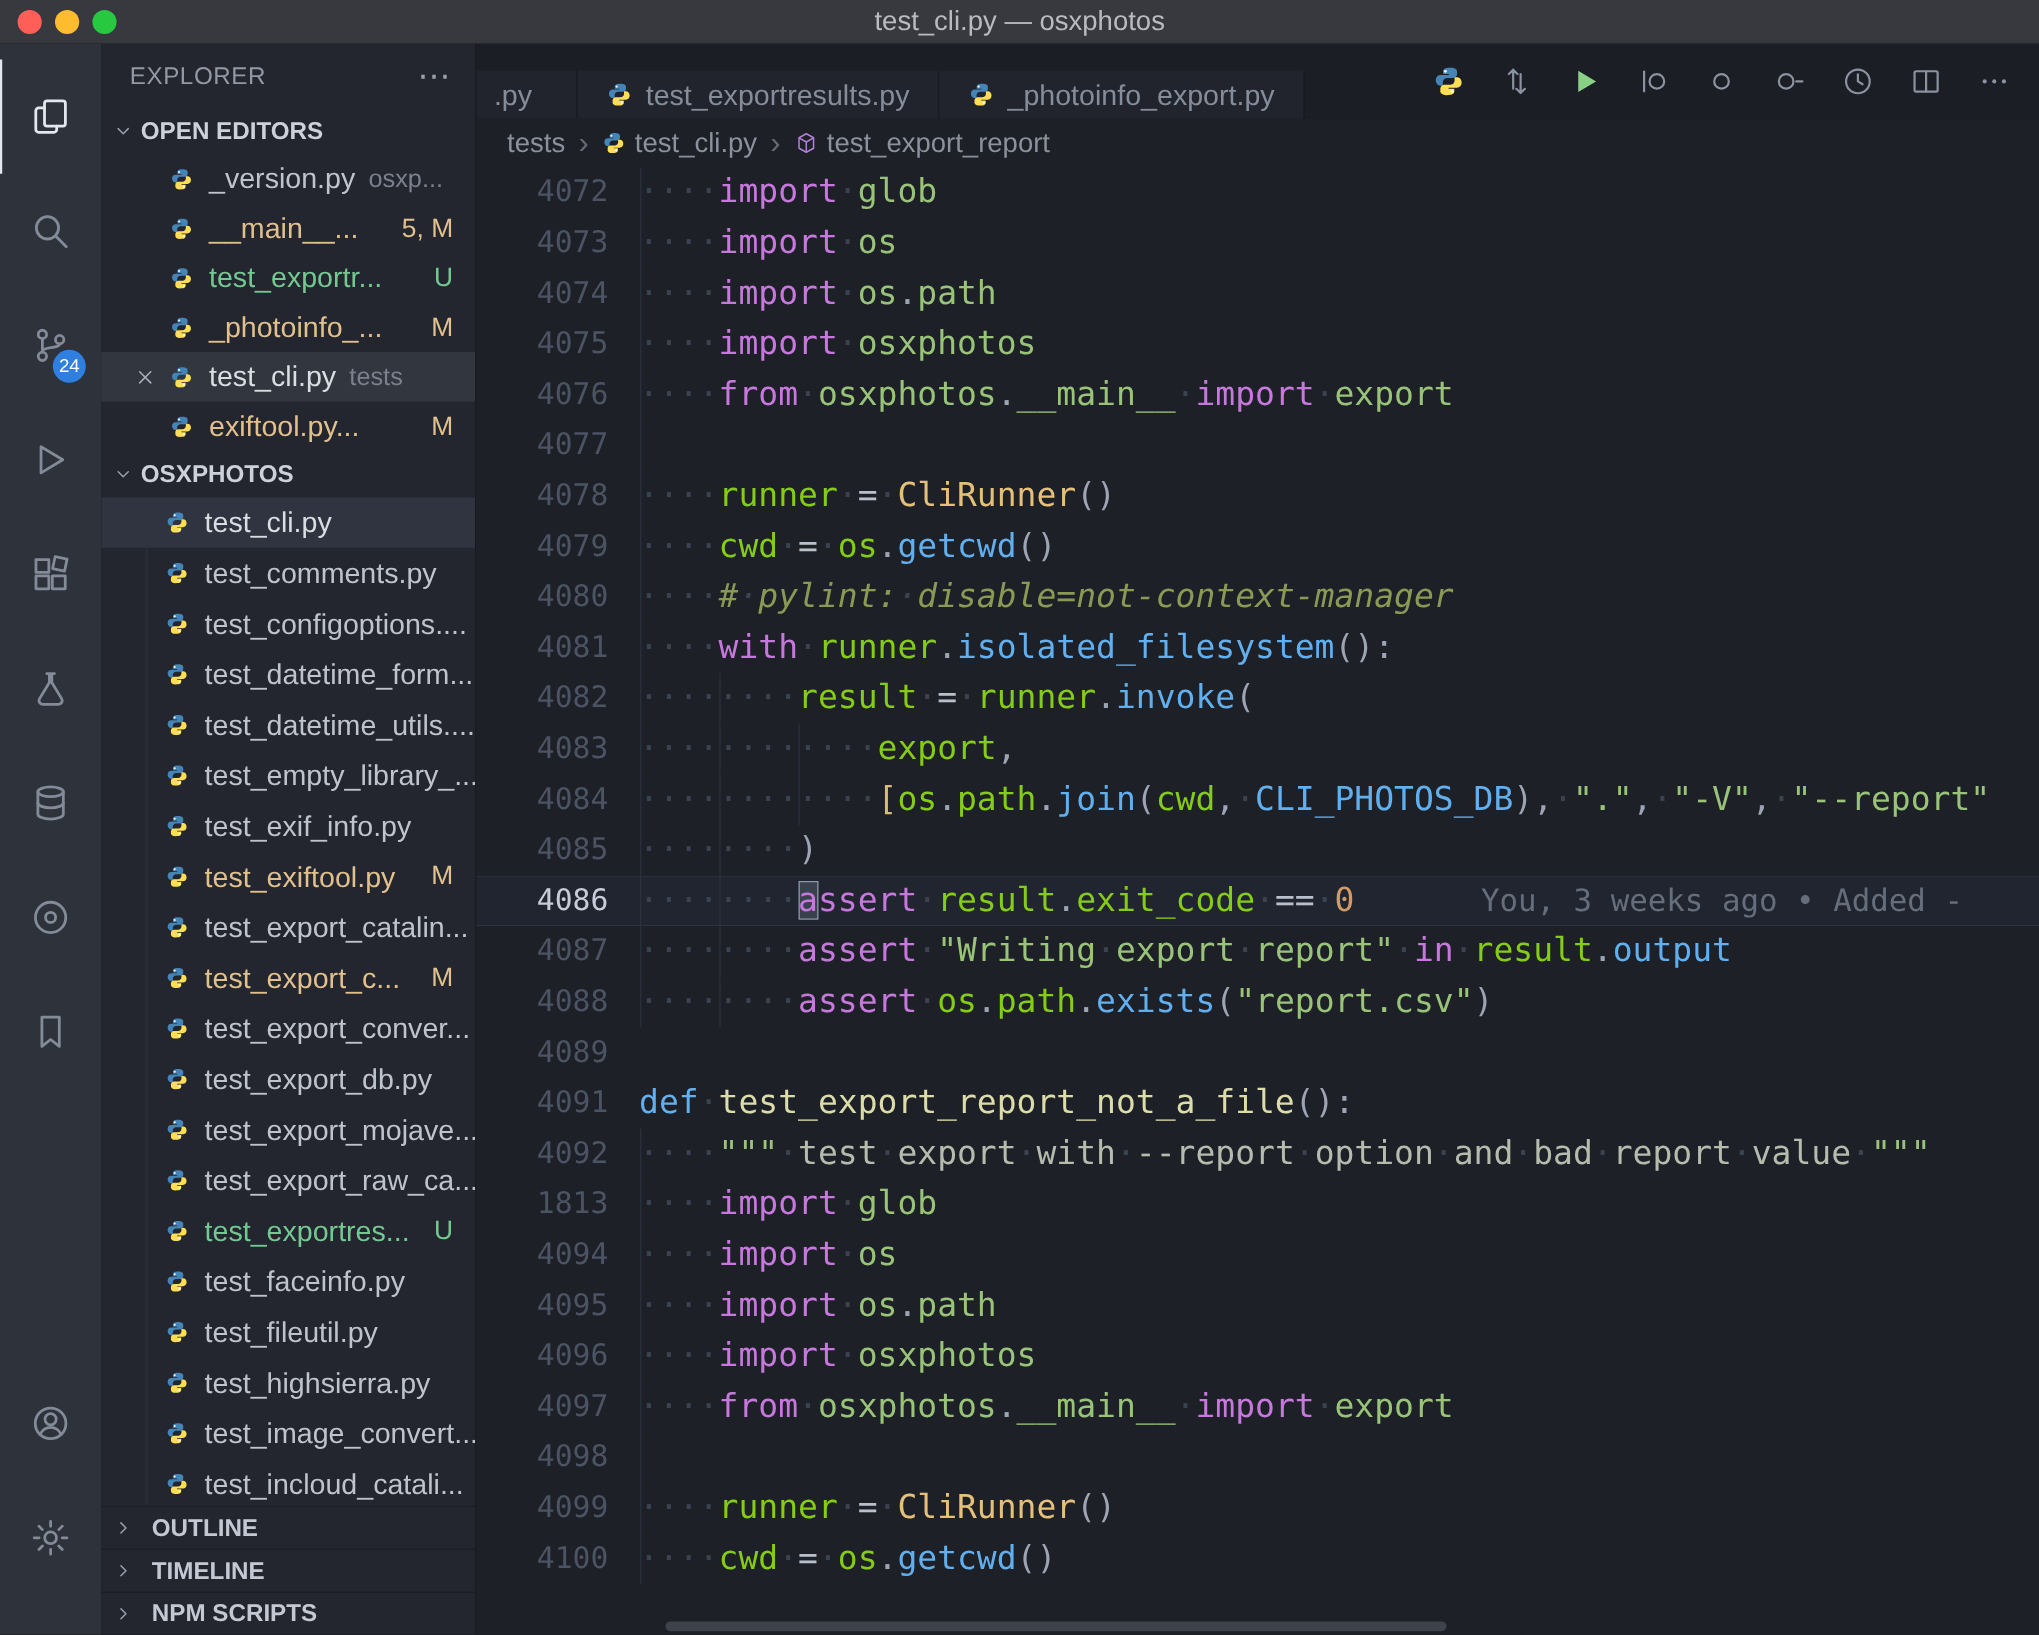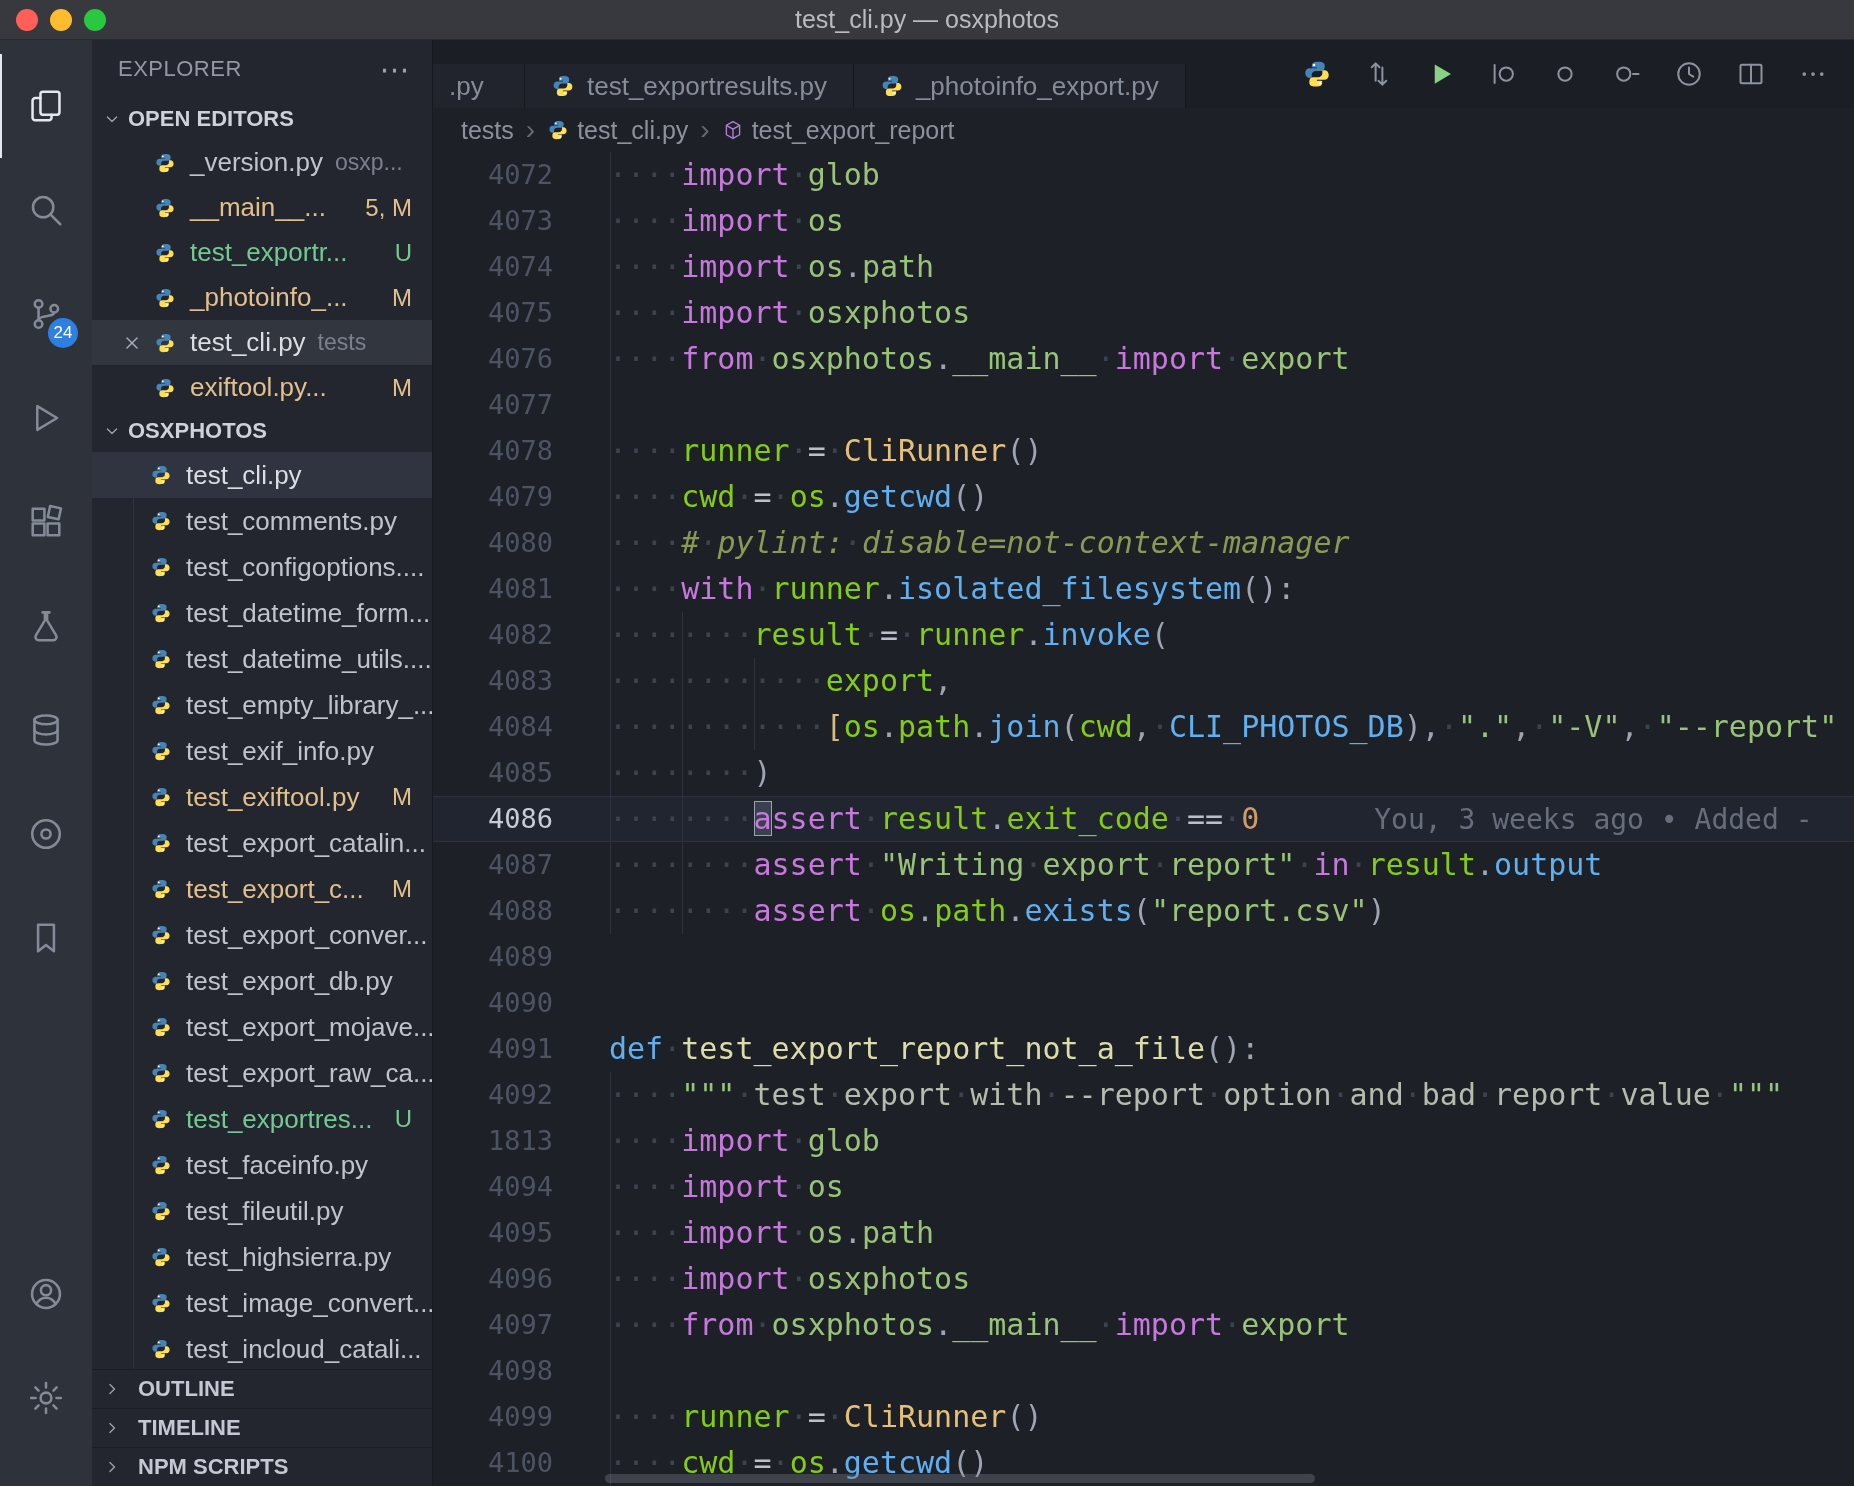--- a/index.html
+++ b/index.html
@@ -81,21 +81,21 @@
   .bc-sep { color:#646b77; font-size:28px; line-height:1; padding:0 2px; }
   .breadcrumbs .icon { width:22px; height:22px; }
 
   
   .code { flex:1; overflow:hidden; font-family:"DejaVu Sans Mono", monospace;
           font-size:30px; line-height:46px; }
   .cline { display:flex; height:46px; white-space:nowrap; }
   .cline.current { background:#21252f; box-shadow:inset 0 1px 0 #2d323d, inset 0 -1px 0 #2d323d; }
   .lnum { width:120px; text-align:right; color:#4c5464; font-size:27px; flex:none; }
   .cline.current .lnum { color:#c6ccd8; }
-  .ltext { position:relative; margin-left:56px; white-space:pre; }
+  .ltext { position:relative; margin-left:28px; white-space:pre; }
   .guide { position:absolute; top:0; bottom:0; width:1px; background:#2d3340; }
   .wd { color:#3b4250; }
   .tok.kw  { color:#c678dd; }
   .tok.mod { color:#98c379; }
   .tok.var { color:#84cc16; }
   .tok.fn  { color:#61afef; }
   .tok.cls { color:#e5c07b; }
   .tok.str { color:#98c379; }
   .tok.doc { color:#b5bcae; }
   .tok.num { color:#d19a66; }
@@ -782,24 +782,20 @@
         </div>
         <div class="cline">
           <div class="lnum">4088</div>
           <div class="ltext"><div class="guide" style="left: 1px;"></div><div class="guide" style="left: 73.2px;"></div><span class="tok ws"><span class="wd">·</span><span class="wd">·</span><span class="wd">·</span><span class="wd">·</span><span class="wd">·</span><span class="wd">·</span><span class="wd">·</span><span class="wd">·</span></span><span class="tok kw">assert</span><span class="tok ws"><span class="wd">·</span></span><span class="tok var">os</span><span class="tok pun">.</span><span class="tok var">path</span><span class="tok pun">.</span><span class="tok fn">exists</span><span class="tok pun">(</span><span class="tok str">"report.csv"</span><span class="tok pun">)</span></div>
         </div>
         <div class="cline">
           <div class="lnum">4089</div>
           <div class="ltext"></div>
         </div>
         <div class="cline">
-          <div class="lnum">4090</div>
-          <div class="ltext"></div>
-        </div>
-        <div class="cline">
           <div class="lnum">4091</div>
           <div class="ltext"><span class="tok def">def</span><span class="tok ws"><span class="wd">·</span></span><span class="tok fname">test_export_report_not_a_file</span><span class="tok pun">():</span></div>
         </div>
         <div class="cline">
           <div class="lnum">4092</div>
           <div class="ltext"><div class="guide" style="left: 1px;"></div><span class="tok ws"><span class="wd">·</span><span class="wd">·</span><span class="wd">·</span><span class="wd">·</span></span><span class="tok str">"""</span><span class="tok doc"><span class="wd">·</span>test<span class="wd">·</span>export<span class="wd">·</span>with<span class="wd">·</span>--report<span class="wd">·</span>option<span class="wd">·</span>and<span class="wd">·</span>bad<span class="wd">·</span>report<span class="wd">·</span>value<span class="wd">·</span></span><span class="tok str">"""</span></div>
         </div>
         <div class="cline">
           <div class="lnum">1813</div>
           <div class="ltext"><div class="guide" style="left: 1px;"></div><span class="tok ws"><span class="wd">·</span><span class="wd">·</span><span class="wd">·</span><span class="wd">·</span></span><span class="tok kw">import</span><span class="tok ws"><span class="wd">·</span></span><span class="tok mod">glob</span></div>

